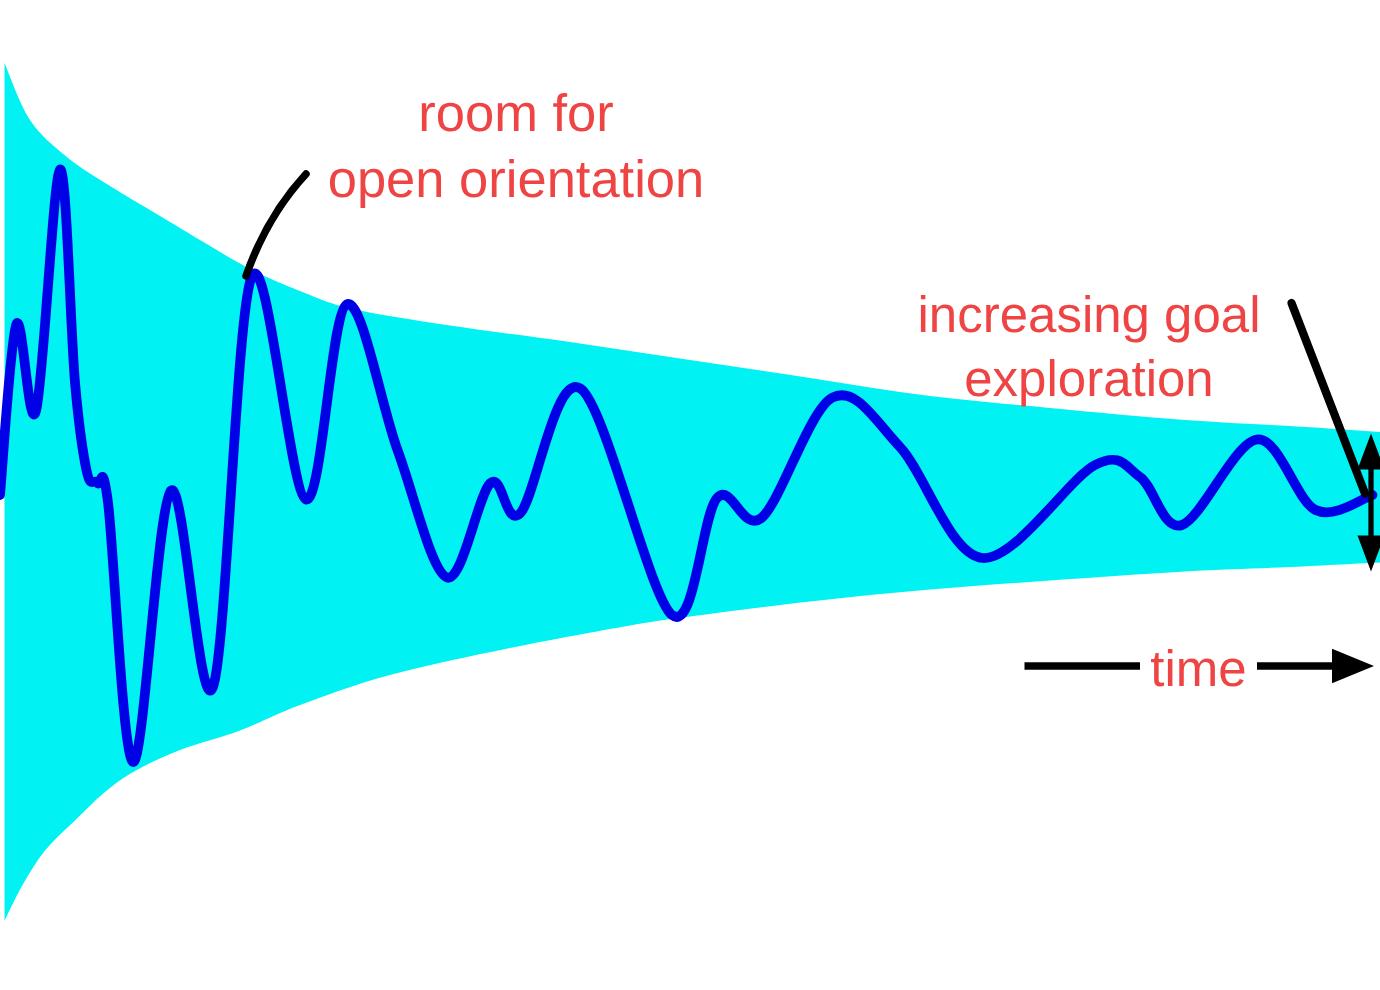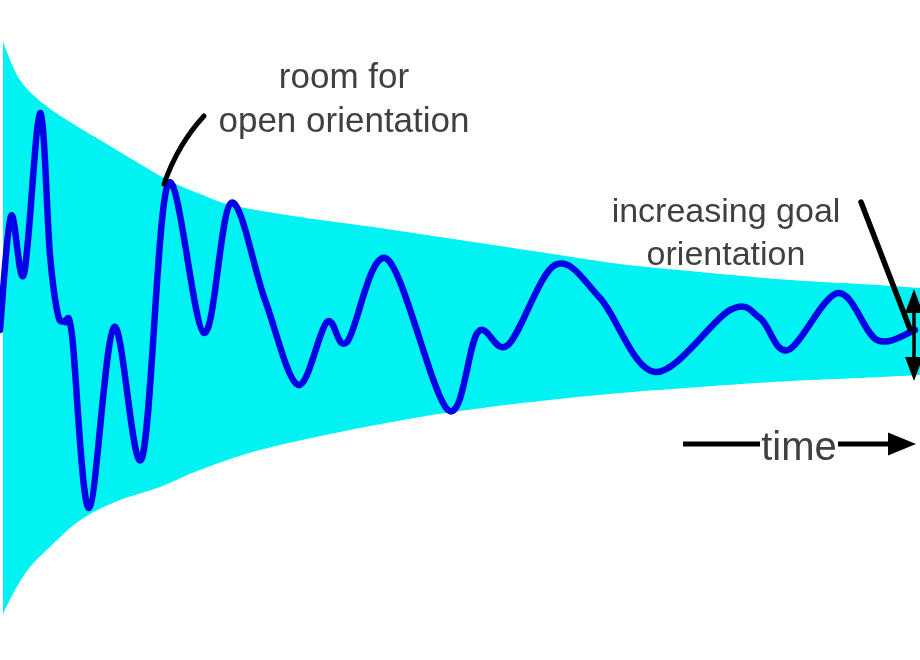--- a/index.html
+++ b/index.html
@@ -8,26 +8,26 @@
     width:920px;height:660px;
     background:#ffffff;
     overflow:hidden;
     font-family:"Liberation Sans", sans-serif;
   }
   .stage svg{position:absolute;left:0;top:0;}
   .anno{
     position:absolute;
     transform:translateX(-50%);
     text-align:center;
-    color:#404040;
+    color:#ef4444;
     white-space:nowrap;
   }
   #annoL{left:344px;top:54px;font-size:35px;line-height:44px;}
   #annoR{left:726px;top:159px;font-size:34px;line-height:43px;margin-top:30px;}
-  #timeLbl{left:799px;top:429px;font-size:40px;line-height:34px;}
+  #timeLbl{left:799px;top:429px;font-size:34px;line-height:34px;}
 </style>
 </head>
 <body>
 
 <div class="stage">
 
   <svg id="diagram" width="920" height="660" viewBox="0 0 920 660">
     <path id="funnel" stroke="none" d="M 3,42 C 5.8,48.3 13.0,69.5 20,80 C 27.0,90.5 35.8,97.5 45,105 C 54.2,112.5 65.8,119.2 75,125 C 84.2,130.8 90.0,134.0 100,140 C 110.0,146.0 123.7,154.3 135,161 C 146.3,167.7 157.2,174.5 168,180 C 178.8,185.5 188.8,189.7 200,194 C 211.2,198.3 218.3,202.2 235,206 C 251.7,209.8 275.8,213.3 300,217 C 324.2,220.7 353.3,224.2 380,228 C 406.7,231.8 433.3,236.0 460,240 C 486.7,244.0 513.3,248.0 540,252 C 566.7,256.0 593.3,260.7 620,264 C 646.7,267.3 671.7,269.3 700,272 C 728.3,274.7 763.3,278.0 790,280 C 816.7,282.0 838.3,282.7 860,284 C 881.7,285.3 910.0,287.3 920,288 L 920,375 C 910.0,375.5 881.7,377.0 860,378 C 838.3,379.0 816.7,379.5 790,381 C 763.3,382.5 728.3,385.0 700,387 C 671.7,389.0 646.7,390.7 620,393 C 593.3,395.3 566.7,398.0 540,401 C 513.3,404.0 480.0,408.3 460,411 C 440.0,413.7 440.0,413.5 420,417 C 400.0,420.5 366.7,426.5 340,432 C 313.3,437.5 283.3,443.7 260,450 C 236.7,456.3 216.7,463.8 200,470 C 183.3,476.2 173.3,482.0 160,487 C 146.7,492.0 131.7,495.5 120,500 C 108.3,504.5 98.3,509.3 90,514 C 81.7,518.7 76.7,522.5 70,528 C 63.3,533.5 56.7,540.5 50,547 C 43.3,553.5 35.8,559.8 30,567 C 24.2,574.2 19.5,582.2 15,590 C 10.5,597.8 5.0,610.0 3,614 Z" fill="#00f2f2"></path>
     <path id="signal" fill="none" stroke-linecap="round" stroke-linejoin="round" d="M 0,330 C 1.8,311.0 7.0,225.3 11,216 C 15.0,206.7 19.2,291.2 24,274 C 28.8,256.8 35.7,116.2 40,113 C 44.3,109.8 47.0,221.3 50,255 C 53.0,288.7 55.5,303.8 58,315 C 60.5,326.2 62.7,318.7 65,322 C 67.3,325.3 68.0,304.0 72,335 C 76.0,366.0 82.0,509.3 89,508 C 96.0,506.7 105.2,335.3 114,327 C 122.8,318.7 133.0,481.8 142,458 C 151.0,434.2 157.7,204.8 168,184 C 178.3,163.2 193.5,329.8 204,333 C 214.5,336.2 220.8,208.5 231,203 C 241.2,197.5 253.8,269.7 265,300 C 276.2,330.3 287.7,381.3 298,385 C 308.3,388.7 318.8,329.2 327,322 C 335.2,314.8 337.0,352.5 347,342 C 357.0,331.5 370.2,247.7 387,259 C 403.8,270.3 432.8,397.8 448,410 C 463.2,422.2 468.0,342.8 478,332 C 488.0,321.2 495.2,356.2 508,345 C 520.8,333.8 539.7,272.8 555,265 C 570.3,257.2 583.3,280.2 600,298 C 616.7,315.8 633.3,370.0 655,372 C 676.7,374.0 712.5,319.0 730,310 C 747.5,301.0 750.3,311.3 760,318 C 769.7,324.7 775.0,354.2 788,350 C 801.0,345.8 823.2,294.7 838,293 C 852.8,291.3 864.2,333.8 877,340 C 889.8,346.2 908.7,331.7 915,330" stroke="#0000e6" stroke-width="6.5"></path>
     <path id="ptrL" fill="none" stroke-linecap="round" d="M 204,116 Q 178,144 164,184" stroke="#000000" stroke-width="5"></path>
@@ -44,18 +44,18 @@
     </g>
   </svg>
 
   <div class="anno" id="annoL">
     <div>room for</div>
     <div>open orientation</div>
   </div>
 
   <div class="anno" id="annoR">
     <div>increasing goal</div>
-    <div>orientation</div>
+    <div>exploration</div>
   </div>
 
   <div class="anno" id="timeLbl">time</div>
 
 </div>
 
 </body></html>

